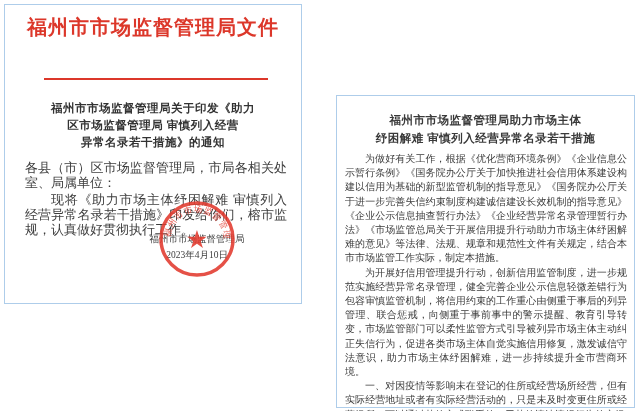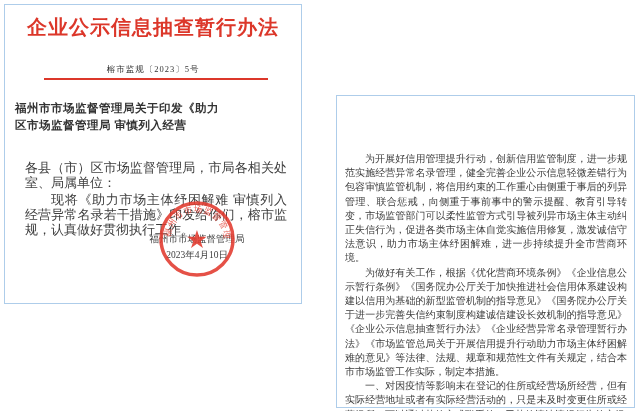--- a/index.html
+++ b/index.html
@@ -25,21 +25,21 @@
     position: absolute; left: 0; right: 0; top: 59px;
     text-align: center;
     font-size: 8.5px; color: #333333; letter-spacing: 1px;
   }
   .red-rule {
     position: absolute; left: 39px; top: 73px;
     width: 224px; height: 2px; background: #dc372a;
   }
   .p1-title {
     position: absolute; left: 10px; right: 10px; top: 95px;
-    text-align: left;
+    text-align: center;
     font-size: 11.5px; font-weight: bold; color: #333333;
     line-height: 17px; letter-spacing: 0.5px;
   }
   .p1-body {
     position: absolute; left: 20px; top: 155px; width: 262px;
     font-size: 13px; color: #3d3d3d; line-height: 15px;
     text-align: justify;
   }
   .p1-body .para { text-indent: 2em; margin-top: 2px; }
   .sig-block {
@@ -66,29 +66,29 @@
     font-size: 10px; color: #3b3b3b; line-height: 14.2px;
     text-align: justify;
   }
   .p2-body .para { text-indent: 2em; }
 </style>
 </head>
 <body>
 
 <div class="page" id="page1">
 
-  <div class="red-header">企业公示信息抽查暂行办法</div>
+  <div class="red-header">福州市市场监督管理局文件</div>
 
-  <div class="doc-number">榕市监规〔2023〕5号</div>
 
   <div class="red-rule"></div>
 
   <div class="p1-title">
     <div>福州市市场监督管理局关于印发《助力</div>
     <div>区市场监督管理局 审慎列入经营</div>
+    <div>异常名录若干措施》的通知</div>
   </div>
 
   <div class="p1-body">
     <div>各县（市）区市场监督管理局，市局各相关处室、局属单位：</div>
     <div class="para">现将《助力市场主体纾困解难 审慎列入经营异常名录若干措施》印发给你们，榕市监规，认真做好贯彻执行工作。</div>
   </div>
 
   <div class="sig-block">
     <div>福州市市场监督管理局</div>
     <div class="sig-date">2023年4月10日</div>
@@ -101,19 +101,23 @@
     <circle cx="50" cy="50" r="36" fill="none" stroke="#e23a2e" stroke-width="3.5"></circle>
     <text font-size="8.5" fill="#e23a2e" letter-spacing="0.8">
       <textPath href="#sealArc" startOffset="2%">福州市市场监督管理局</textPath>
     </text>
     <text x="50" y="59" font-size="25" fill="#e23a2e" text-anchor="middle">★</text>
   </svg>
 </div>
 
 <div class="page" id="page2">
 
+  <div class="p2-title">
+    <div>福州市市场监督管理局助力市场主体</div>
+    <div>纾困解难 审慎列入经营异常名录若干措施</div>
+  </div>
 
   <div class="p2-body">
+    <div class="para">为做好有关工作，根据《优化营商环境条例》《企业信息公示暂行条例》《国务院办公厅关于加快推进社会信用体系建设构建以信用为基础的新型监管机制的指导意见》《国务院办公厅关于进一步完善失信约束制度构建诚信建设长效机制的指导意见》《企业公示信息抽查暂行办法》《企业经营异常名录管理暂行办法》《市场监管总局关于开展信用提升行动助力市场主体纾困解难的意见》等法律、法规、规章和规范性文件有关规定，结合本市市场监管工作实际，制定本措施。</div>
     <div class="para">为开展好信用管理提升行动，创新信用监管制度，进一步规范实施经营异常名录管理，健全完善企业公示信息轻微差错行为包容审慎监管机制，将信用约束的工作重心由侧重于事后的列异管理、联合惩戒，向侧重于事前事中的警示提醒、教育引导转变，市场监管部门可以柔性监管方式引导被列异市场主体主动纠正失信行为，促进各类市场主体自觉实施信用修复，激发诚信守法意识，助力市场主体纾困解难，进一步持续提升全市营商环境。</div>
-    <div class="para">为做好有关工作，根据《优化营商环境条例》《企业信息公示暂行条例》《国务院办公厅关于加快推进社会信用体系建设构建以信用为基础的新型监管机制的指导意见》《国务院办公厅关于进一步完善失信约束制度构建诚信建设长效机制的指导意见》《企业公示信息抽查暂行办法》《企业经营异常名录管理暂行办法》《市场监管总局关于开展信用提升行动助力市场主体纾困解难的意见》等法律、法规、规章和规范性文件有关规定，结合本市市场监管工作实际，制定本措施。</div>
     <div class="para">一、对因疫情等影响未在登记的住所或经营场所经营，但有实际经营地址或者有实际经营活动的，只是未及时变更住所或经营场所，可以通过其他方式联系的，无其他违法违规行为的市场</div>
   </div>
 </div>
 
 </body></html>

